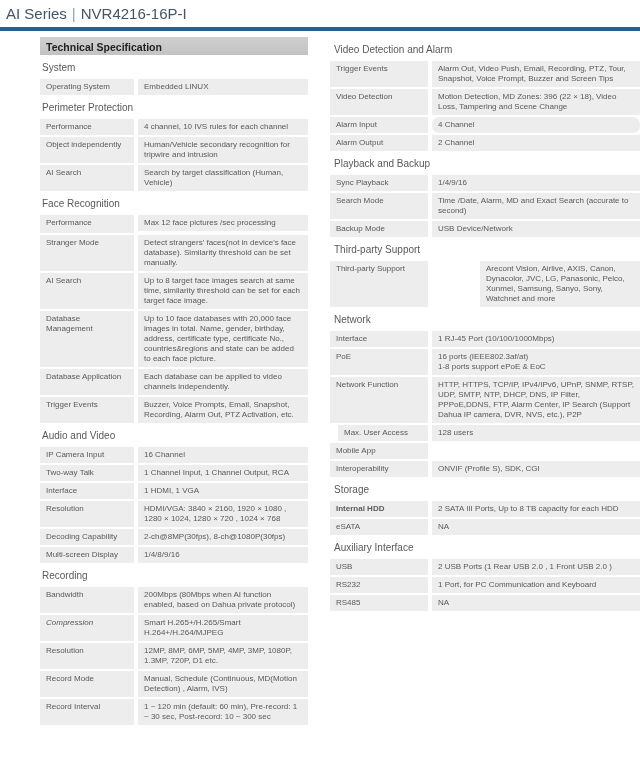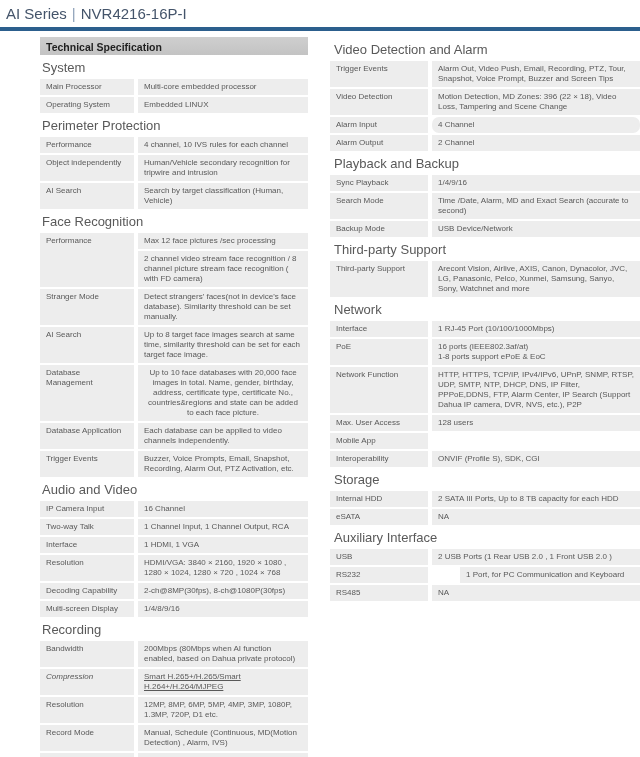--- a/index.html
+++ b/index.html
@@ -19,21 +19,21 @@
   .col-left { left: 8px; width: 300px; padding-left: 32px; }
   .col-right { left: 330px; width: 310px; }
 
   .spec-title-bar {
     background: linear-gradient(#CFCFCF, #C3C3C3);
     color: #1F1F1F; font-weight: bold; font-size: 10.5px;
     padding: 4px 6px; margin-bottom: 4px; height: 18px;
   }
 
   .section-heading {
-    font-size: 13px; color: #595959;
+    font-size: 10px; color: #595959;
     margin: 6px 0 4px 2px; line-height: 14px;
   }
   .col-right .section-heading { margin-left: 4px; }
 
   .spec-row {
     display: grid;
     grid-template-columns: 94px 1fr;
     column-gap: 4px; row-gap: 2px;
     margin-bottom: 2px;
   }
@@ -54,57 +54,52 @@
   <div class="doc-header">
     <span>AI Series</span><span class="sep">|</span><span>NVR4216-16P-I</span>
   </div>
 
   <div class="accent-bar"></div>
 
   <div class="col col-left">
     <div class="spec-title-bar">Technical Specification</div>
   <div class="section-heading">System</div>
       <div class="spec-row">
-        <div class="cell cell-label" style="grid-row: 1 / span 1;">Main Processor</div>
-        <div class="cell cell-value" style="white-space: pre-line;">Multi-core embedded processor</div>
-      </div>
-      <div class="spec-row">
         <div class="cell cell-label" style="grid-row: 1 / span 1;">Operating System</div>
         <div class="cell cell-value" style="white-space: pre-line;">Embedded LINUX</div>
       </div>
       <div class="section-heading">Perimeter Protection</div>
       <div class="spec-row">
         <div class="cell cell-label" style="grid-row: 1 / span 1;">Performance</div>
         <div class="cell cell-value" style="white-space: pre-line;">4 channel, 10 IVS rules for each channel</div>
       </div>
       <div class="spec-row">
         <div class="cell cell-label" style="grid-row: 1 / span 1;">Object independently</div>
         <div class="cell cell-value" style="white-space: pre-line;">Human/Vehicle secondary recognition for tripwire and intrusion</div>
       </div>
       <div class="spec-row">
         <div class="cell cell-label" style="grid-row: 1 / span 1;">AI Search</div>
         <div class="cell cell-value" style="white-space: pre-line;">Search by target classification (Human, Vehicle)</div>
       </div>
       <div class="section-heading">Face Recognition</div>
       <div class="spec-row">
         <div class="cell cell-label" style="grid-row: 1 / span 2;">Performance</div>
         <div class="cell cell-value" style="white-space: pre-line;">Max 12 face pictures /sec processing</div>
-        <div class="cell cell-value" style="white-space: pre-line;">2 channel video stream face recognition / 8 channel picture stream face recognition ( with FD camera)</div>
       </div>
       <div class="spec-row">
         <div class="cell cell-label" style="grid-row: 1 / span 1;">Stranger Mode</div>
         <div class="cell cell-value" style="white-space: pre-line;">Detect strangers' faces(not in device's face database). Similarity threshold can be set manually.</div>
       </div>
       <div class="spec-row">
         <div class="cell cell-label" style="grid-row: 1 / span 1;">AI Search</div>
         <div class="cell cell-value" style="white-space: pre-line;">Up to 8 target face images search at same time, similarity threshold can be set for each target face image.</div>
       </div>
       <div class="spec-row">
         <div class="cell cell-label" style="grid-row: 1 / span 1;">Database Management</div>
-        <div class="cell cell-value" style="white-space: pre-line; text-align: center;">Up to 10 face databases with 20,000 face images in total. Name, gender, birthday, address, certificate type, certificate No., countries&amp;regions and state can be added to each face picture.</div>
+        <div class="cell cell-value" style="white-space: pre-line;">Up to 10 face databases with 20,000 face images in total. Name, gender, birthday, address, certificate type, certificate No., countries&amp;regions and state can be added to each face picture.</div>
       </div>
       <div class="spec-row">
         <div class="cell cell-value" style="white-space: pre-line;">Each database can be applied to video channels independently.</div>
         <div class="cell cell-label" style="grid-row: 1 / span 1;">Database Application</div>
       </div>
       <div class="spec-row">
         <div class="cell cell-label" style="grid-row: 1 / span 1;">Trigger Events</div>
         <div class="cell cell-value" style="white-space: pre-line;">Buzzer, Voice Prompts, Email, Snapshot, Recording, Alarm Out, PTZ Activation, etc.</div>
       </div>
       <div class="section-heading">Audio and Video</div>
@@ -132,21 +127,21 @@
         <div class="cell cell-label" style="grid-row: 1 / span 1;">Multi-screen Display</div>
         <div class="cell cell-value" style="white-space: pre-line;">1/4/8/9/16</div>
       </div>
       <div class="section-heading">Recording</div>
       <div class="spec-row">
         <div class="cell cell-label" style="grid-row: 1 / span 1;">Bandwidth</div>
         <div class="cell cell-value" style="white-space: pre-line;">200Mbps (80Mbps when AI function enabled, based on Dahua private protocol)</div>
       </div>
       <div class="spec-row">
         <div class="cell cell-label" style="grid-row: 1 / span 1; font-style: italic;">Compression</div>
-        <div class="cell cell-value" style="white-space: pre-line; text-decoration: underline;">Smart H.265+/H.265/Smart H.264+/H.264/MJPEG</div>
+        <div class="cell cell-value" style="white-space: pre-line;">Smart H.265+/H.265/Smart H.264+/H.264/MJPEG</div>
       </div>
       <div class="spec-row">
         <div class="cell cell-label" style="grid-row: 1 / span 1;">Resolution</div>
         <div class="cell cell-value" style="white-space: pre-line;">12MP, 8MP, 6MP, 5MP, 4MP, 3MP, 1080P, 1.3MP, 720P, D1 etc.</div>
       </div>
       <div class="spec-row">
         <div class="cell cell-label" style="grid-row: 1 / span 1;">Record Mode</div>
         <div class="cell cell-value" style="white-space: pre-line;">Manual, Schedule (Continuous, MD(Motion Detection) , Alarm, IVS)</div>
       </div>
       <div class="spec-row">
@@ -182,64 +177,64 @@
         <div class="cell cell-label" style="grid-row: 1 / span 1;">Search Mode</div>
         <div class="cell cell-value" style="white-space: pre-line;">Time /Date, Alarm, MD and Exact Search (accurate to second)</div>
       </div>
       <div class="spec-row">
         <div class="cell cell-label" style="grid-row: 1 / span 1;">Backup Mode</div>
         <div class="cell cell-value" style="white-space: pre-line;">USB Device/Network</div>
       </div>
       <div class="section-heading">Third-party Support</div>
       <div class="spec-row">
         <div class="cell cell-label" style="grid-row: 1 / span 1;">Third-party Support</div>
-        <div class="cell cell-value" style="white-space: pre-line;">Arecont Vision, Airlive, AXIS, Canon, Dynacolor, JVC, LG, Panasonic, Pelco, Xunmei, Samsung, Sanyo, Sony, Watchnet and more</div>
+        <div class="cell cell-value" style="white-space: pre-line; margin-left: 48px;">Arecont Vision, Airlive, AXIS, Canon, Dynacolor, JVC, LG, Panasonic, Pelco, Xunmei, Samsung, Sanyo, Sony, Watchnet and more</div>
       </div>
       <div class="section-heading">Network</div>
       <div class="spec-row">
         <div class="cell cell-label" style="grid-row: 1 / span 1;">Interface</div>
         <div class="cell cell-value" style="white-space: pre-line;">1 RJ-45  Port (10/100/1000Mbps)</div>
       </div>
       <div class="spec-row">
         <div class="cell cell-label" style="grid-row: 1 / span 1;">PoE</div>
         <div class="cell cell-value" style="white-space: pre-line;">16 ports (IEEE802.3af/at)
 1-8 ports support ePoE &amp; EoC</div>
       </div>
       <div class="spec-row">
         <div class="cell cell-label" style="grid-row: 1 / span 1;">Network Function</div>
         <div class="cell cell-value" style="white-space: pre-line;">HTTP, HTTPS, TCP/IP, IPv4/IPv6, UPnP, SNMP, RTSP, UDP, SMTP, NTP, DHCP, DNS, IP Filter, PPPoE,DDNS, FTP, Alarm Center, IP Search (Support Dahua IP camera, DVR, NVS, etc.), P2P</div>
       </div>
       <div class="spec-row">
-        <div class="cell cell-label" style="grid-row: 1 / span 1;">Max. User Access</div>
+        <div class="cell cell-label" style="grid-row: 1 / span 1; margin-left: 8px;">Max. User Access</div>
         <div class="cell cell-value" style="white-space: pre-line;">128 users</div>
       </div>
       <div class="spec-row">
         <div class="cell cell-label" style="grid-row: 1 / span 1;">Mobile App</div>
       </div>
       <div class="spec-row">
         <div class="cell cell-label" style="grid-row: 1 / span 1;">Interoperability</div>
         <div class="cell cell-value" style="white-space: pre-line;">ONVIF (Profile S), SDK, CGI</div>
       </div>
       <div class="section-heading">Storage</div>
       <div class="spec-row">
-        <div class="cell cell-label" style="grid-row: 1 / span 1;">Internal HDD</div>
+        <div class="cell cell-label" style="grid-row: 1 / span 1; font-weight: bold;">Internal HDD</div>
         <div class="cell cell-value" style="white-space: pre-line;">2 SATA III Ports, Up to 8 TB capacity for each HDD</div>
       </div>
       <div class="spec-row">
         <div class="cell cell-label" style="grid-row: 1 / span 1;">eSATA</div>
         <div class="cell cell-value" style="white-space: pre-line;">NA</div>
       </div>
       <div class="section-heading">Auxiliary Interface</div>
       <div class="spec-row">
         <div class="cell cell-label" style="grid-row: 1 / span 1;">USB</div>
         <div class="cell cell-value" style="white-space: pre-line;">2 USB Ports (1 Rear USB 2.0 , 1 Front USB 2.0 )</div>
       </div>
       <div class="spec-row">
         <div class="cell cell-label" style="grid-row: 1 / span 1;">RS232</div>
-        <div class="cell cell-value" style="white-space: pre-line; margin-left: 28px;">1 Port, for PC Communication and Keyboard</div>
+        <div class="cell cell-value" style="white-space: pre-line;">1 Port, for PC Communication and Keyboard</div>
       </div>
       <div class="spec-row">
         <div class="cell cell-label" style="grid-row: 1 / span 1;">RS485</div>
         <div class="cell cell-value" style="white-space: pre-line;">NA</div>
       </div>
     </div>
 
 </div>
 
 </body></html>

